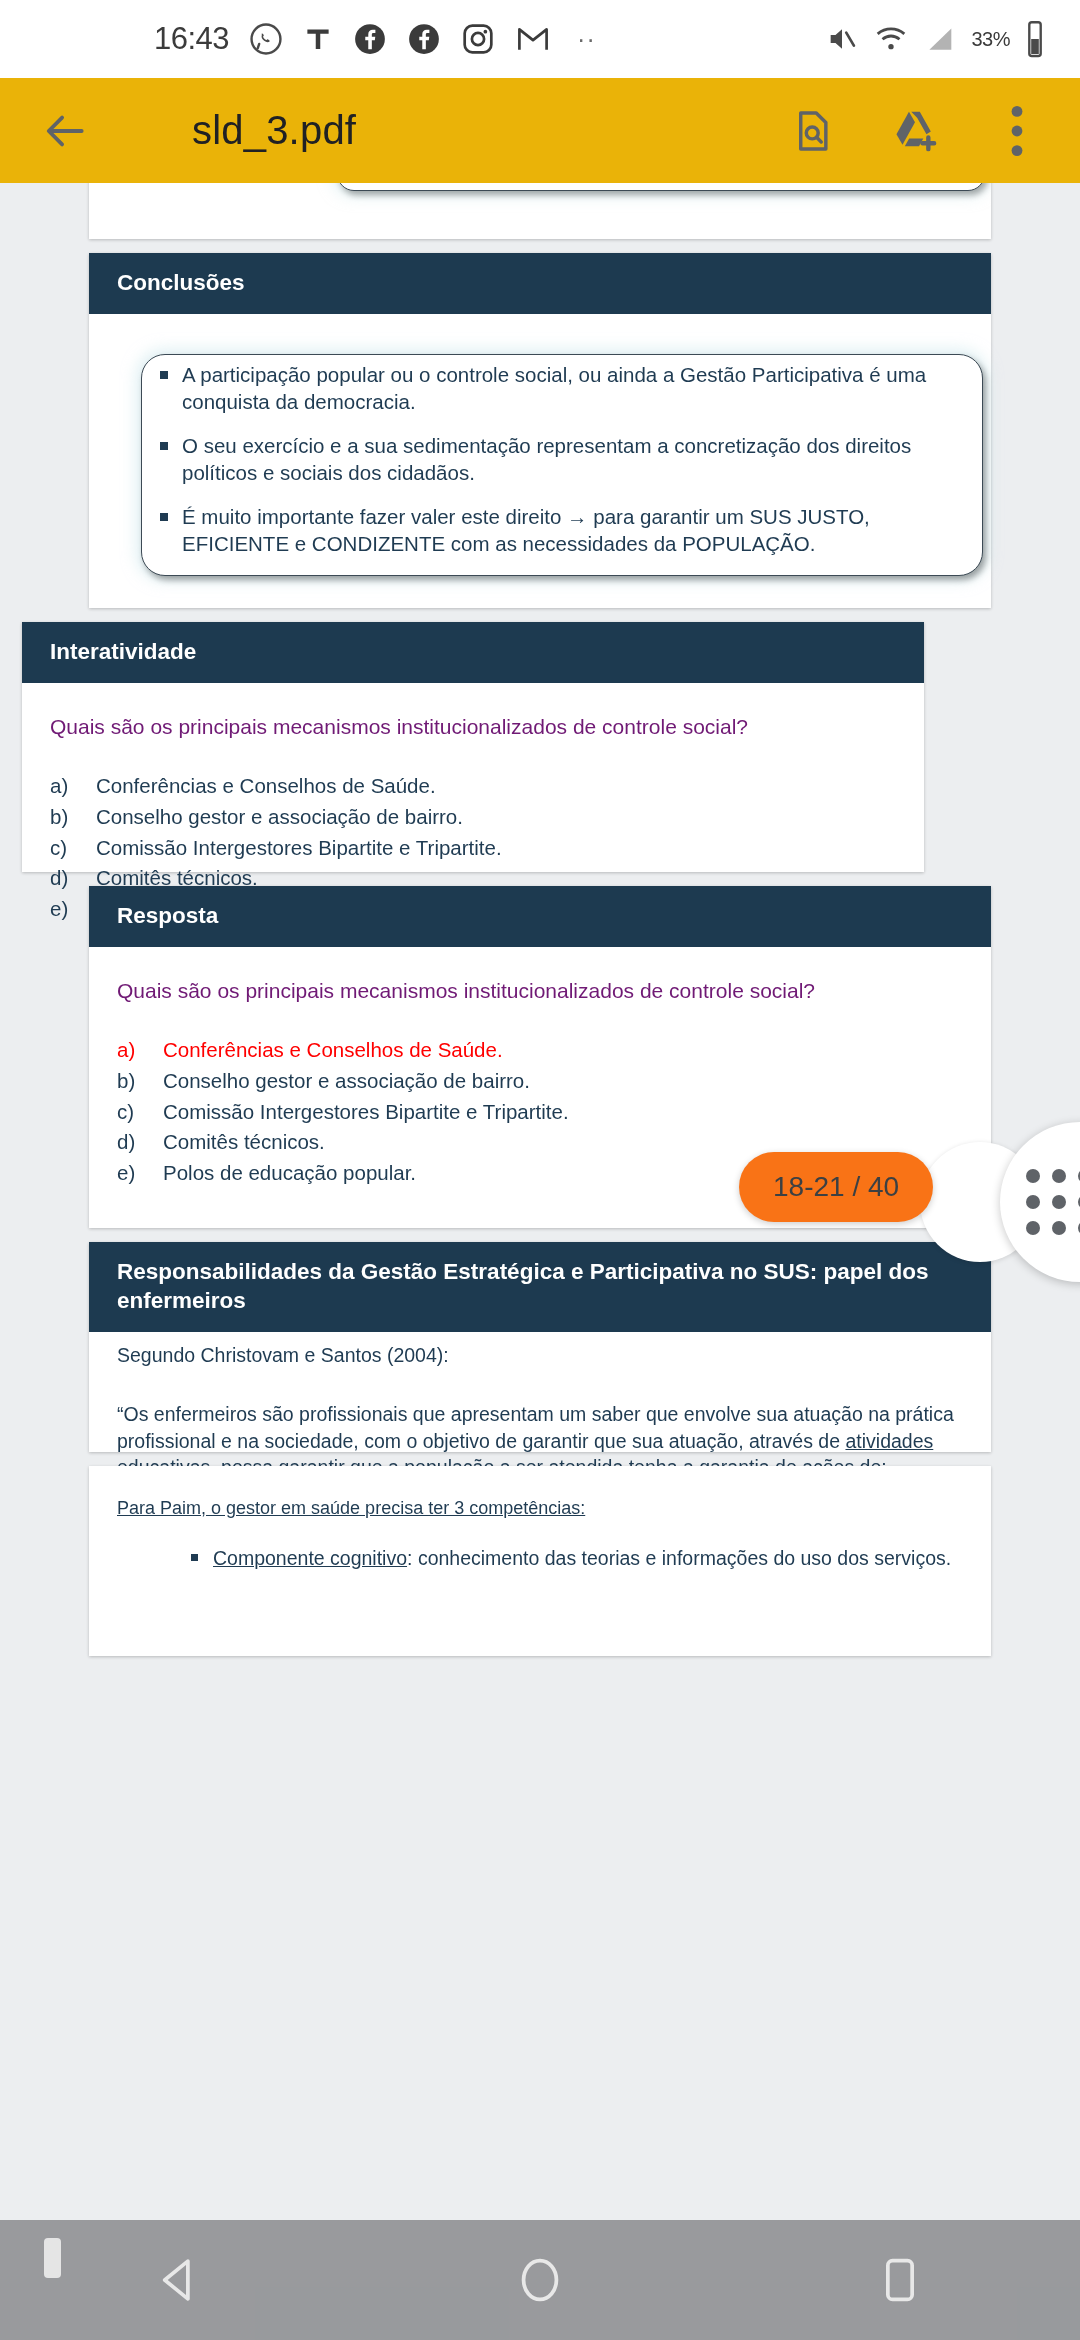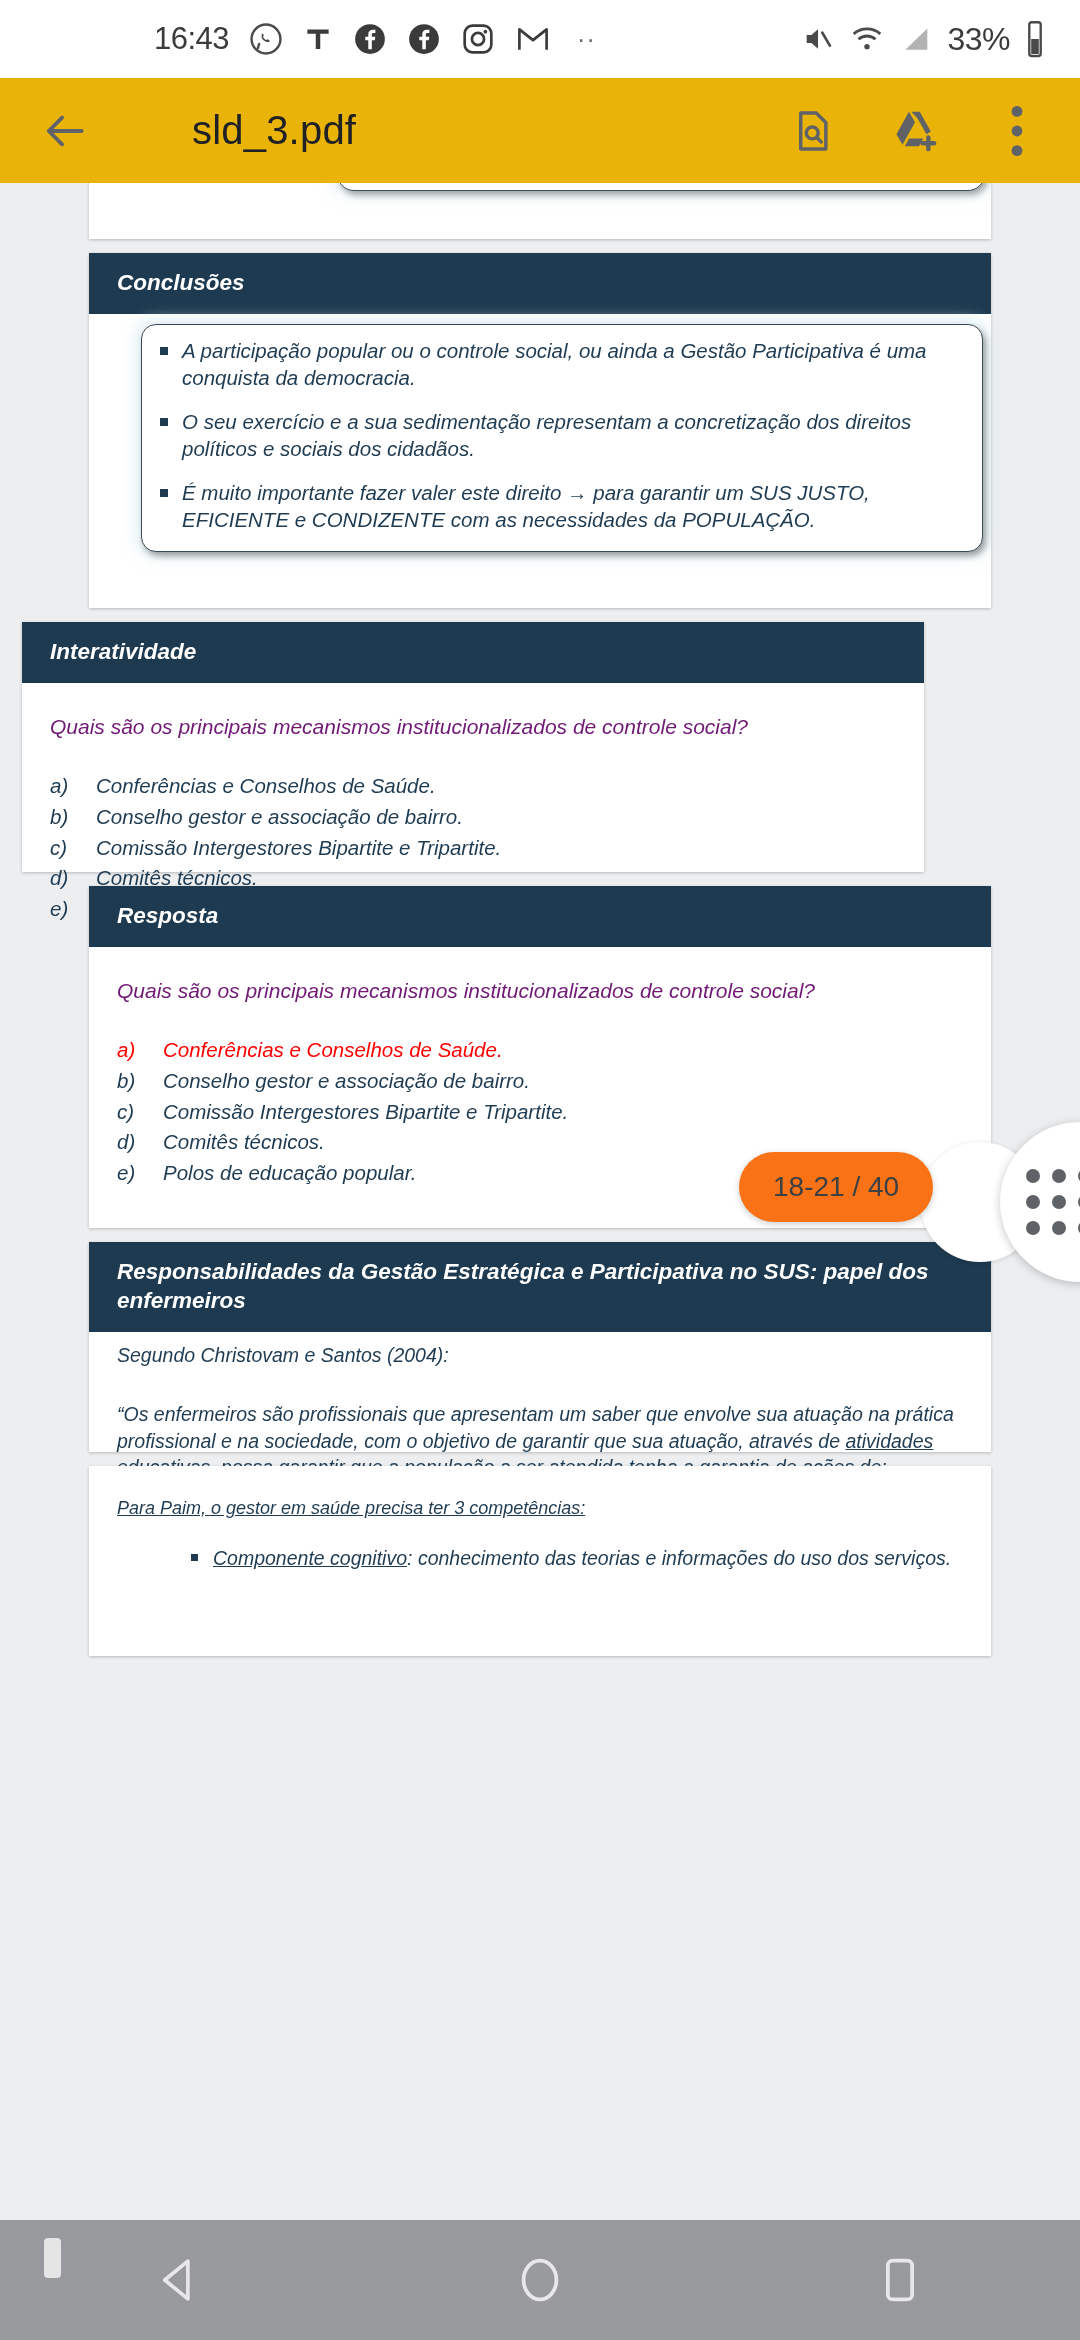--- a/index.html
+++ b/index.html
@@ -15,21 +15,21 @@
   .statusbar {
     position:absolute; top:0; left:0; width:1080px; height:78px;
     background:#ffffff; display:flex; align-items:center;
     padding:0 34px; color:#3c3c3c;
   }
   .sb-left { display:flex; align-items:center; gap:20px; margin-left:120px; }
   .sb-time { font-size:31px; letter-spacing:-0.5px; color:#3b3b3b; font-weight:400; }
   .sb-ic { display:inline-flex; align-items:center; justify-content:center; }
   .sb-dots { font-size:25px; color:#6a6a6a; letter-spacing:1px; margin-left:6px;}
   .sb-right { margin-left:auto; display:flex; align-items:center; gap:14px; }
-  .sb-battery-text { font-size:32px; color:#3b3b3b; letter-spacing:-0.5px;}
+  .sb-battery-text { font-size:20px; color:#3b3b3b; letter-spacing:-0.5px;}
 
   
   .appbar {
     position:absolute; top:78px; left:0; width:1080px; height:105px;
     background:#eab308; display:flex; align-items:center; padding:0 34px;gap:48px;
   }
   .ab-back { width:62px; height:62px; display:flex; align-items:center; justify-content:center; }
   .ab-title {
     font-size:40px; color:#202124; margin-left:48px; letter-spacing:0.2px;
     white-space:nowrap;
@@ -38,38 +38,37 @@
   .ab-icon { width:58px; height:58px; display:flex; align-items:center; justify-content:center; }
 
   
   .doc {
     position:absolute; top:183px; left:0; width:1080px; height:2157px;
     background:#eceef0; overflow:hidden;
   }
   .page {
     position:relative; width:902px; margin:0 auto; background:#ffffff;
     box-shadow:0 1px 3px rgba(0,0,0,0.22);
-    font-style:italic;
   }
   .page + .page { margin-top:14px; }
 
   .slide-head {
     background:#1d3a50; color:#ffffff;
     font-size:22.5px; font-weight:bold; line-height:1.28;
     padding:16px 22px 16px 28px;
   }
   .slide-body { padding:14px 22px 20px 22px; }
 
   
   .callout {
-    margin:10px 8px 10px 52px;
+    margin:40px 8px 10px 52px;
     border:1.5px solid #3c4a55;
-    border-radius:15px;
+    border-radius:24px;
     background:#ffffff;
-    padding:12px 20px 16px 14px;
+    padding:6px 20px 16px 14px;
     box-shadow: 3px 4px 6px rgba(0,0,0,0.35),
                 0 0 14px 6px rgba(205,232,236,0.55);
     position:relative;
   }
   .callout ul { list-style:none; }
   .callout li {
     position:relative; padding-left:26px; margin-bottom:17px;
     font-size:20.5px; line-height:1.32; color:#1f3b52;
   }
   .callout li:last-child { margin-bottom:2px; }

